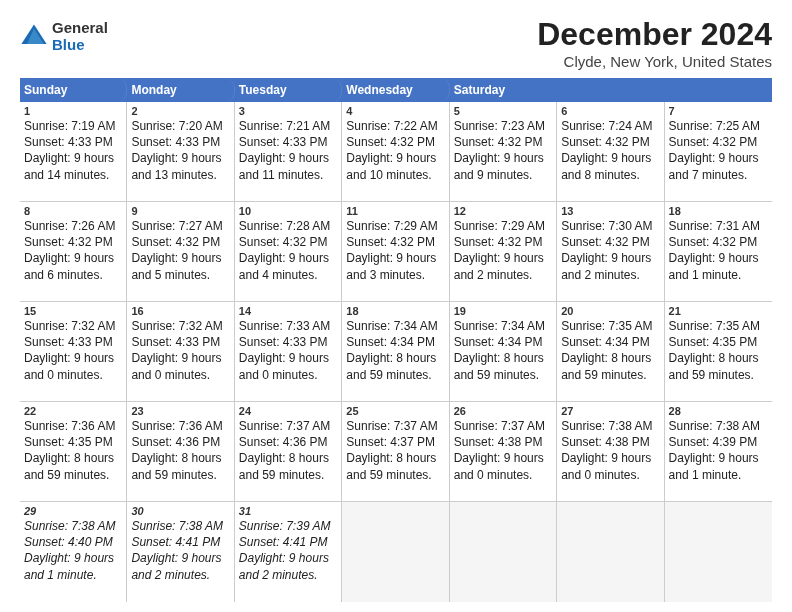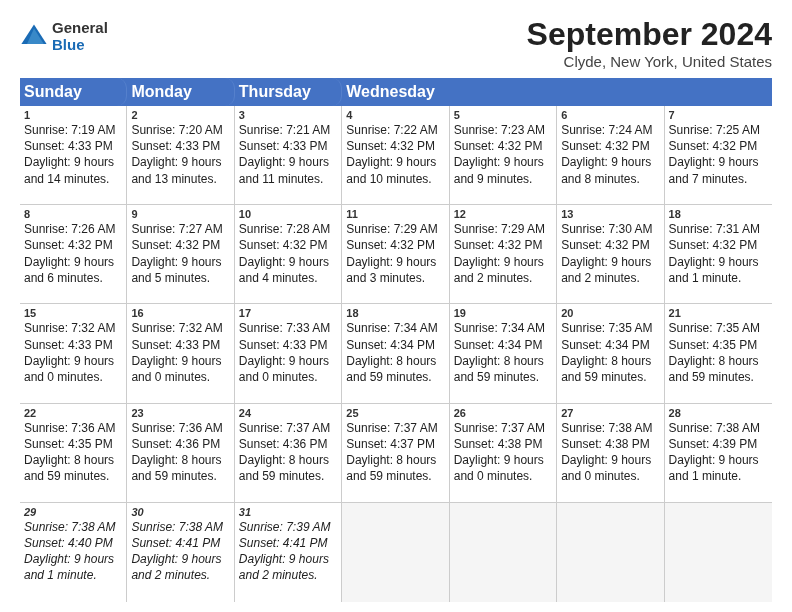--- a/index.html
+++ b/index.html
@@ -60,21 +60,21 @@
       display: flex;
       flex-direction: column;
     }
     .cal-header {
       display: grid;
       grid-template-columns: repeat(7, 1fr);
       background: #4472c4;
     }
     .cal-header .day-name {
       color: #fff;
-      font-size: 16px;
+      font-size: 12px;
       font-weight: bold;
       padding: 5px 4px;
       text-align: left;
       border-right: 1px solid #5580cc;
       border-radius: 10px;
     }
     .cal-header .day-name:last-child { border-right: none; }
     .cal-body {
       flex: 1;
       display: grid;
@@ -118,31 +118,32 @@
       <svg class="logo-icon" viewBox="0 0 40 40">
         <polygon points="20,2 38,30 2,30" fill="#1a6bb5"></polygon>
         <polygon points="20,8 34,30 10,30" fill="#4e9cd6" opacity="0.6"></polygon>
       </svg>
       <div class="logo-text">
         <span>General</span>
         <span style="color:#1a6bb5;">Blue</span>
       </div>
     </div>
     <div class="title-block">
-      <h1>September 2024</h1>
+      <h1>December 2024</h1>
       <h2>Clyde, New York, United States</h2>
     </div>
   </div>
 
   <div class="calendar">
     <div class="cal-header">
     <div class="day-name">Sunday</div>
         <div class="day-name">Monday</div>
-        <div class="day-name">Thursday</div>
+        <div class="day-name">Tuesday</div>
         <div class="day-name">Wednesday</div>
+        <div class="day-name">Saturday</div>
       </div>
     <div class="cal-body">
     <div class="cal-week">
           <div class="cal-cell">
             <span class="day-num">1</span>
             <div class="cell-text">Sunrise: 7:19 AM<br>Sunset: 4:33 PM<br>Daylight: 9 hours<br>and 14 minutes.</div>
           </div>
           <div class="cal-cell">
             <span class="day-num">2</span>
             <div class="cell-text">Sunrise: 7:20 AM<br>Sunset: 4:33 PM<br>Daylight: 9 hours<br>and 13 minutes.</div>
@@ -201,21 +202,21 @@
         <div class="cal-week">
           <div class="cal-cell">
             <span class="day-num">15</span>
             <div class="cell-text">Sunrise: 7:32 AM<br>Sunset: 4:33 PM<br>Daylight: 9 hours<br>and 0 minutes.</div>
           </div>
           <div class="cal-cell">
             <span class="day-num">16</span>
             <div class="cell-text">Sunrise: 7:32 AM<br>Sunset: 4:33 PM<br>Daylight: 9 hours<br>and 0 minutes.</div>
           </div>
           <div class="cal-cell">
-            <span class="day-num">17</span>
+            <span class="day-num">14</span>
             <div class="cell-text">Sunrise: 7:33 AM<br>Sunset: 4:33 PM<br>Daylight: 9 hours<br>and 0 minutes.</div>
           </div>
           <div class="cal-cell">
             <span class="day-num">18</span>
             <div class="cell-text">Sunrise: 7:34 AM<br>Sunset: 4:34 PM<br>Daylight: 8 hours<br>and 59 minutes.</div>
           </div>
           <div class="cal-cell">
             <span class="day-num">19</span>
             <div class="cell-text">Sunrise: 7:34 AM<br>Sunset: 4:34 PM<br>Daylight: 8 hours<br>and 59 minutes.</div>
           </div>

